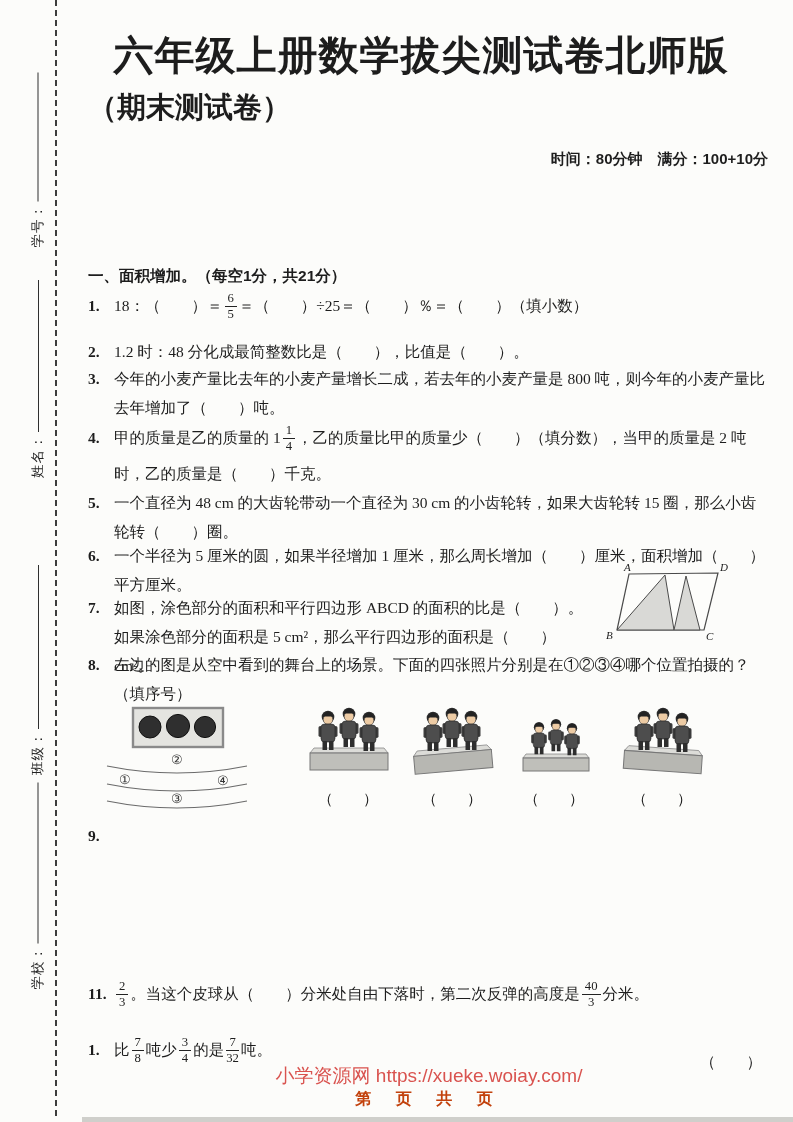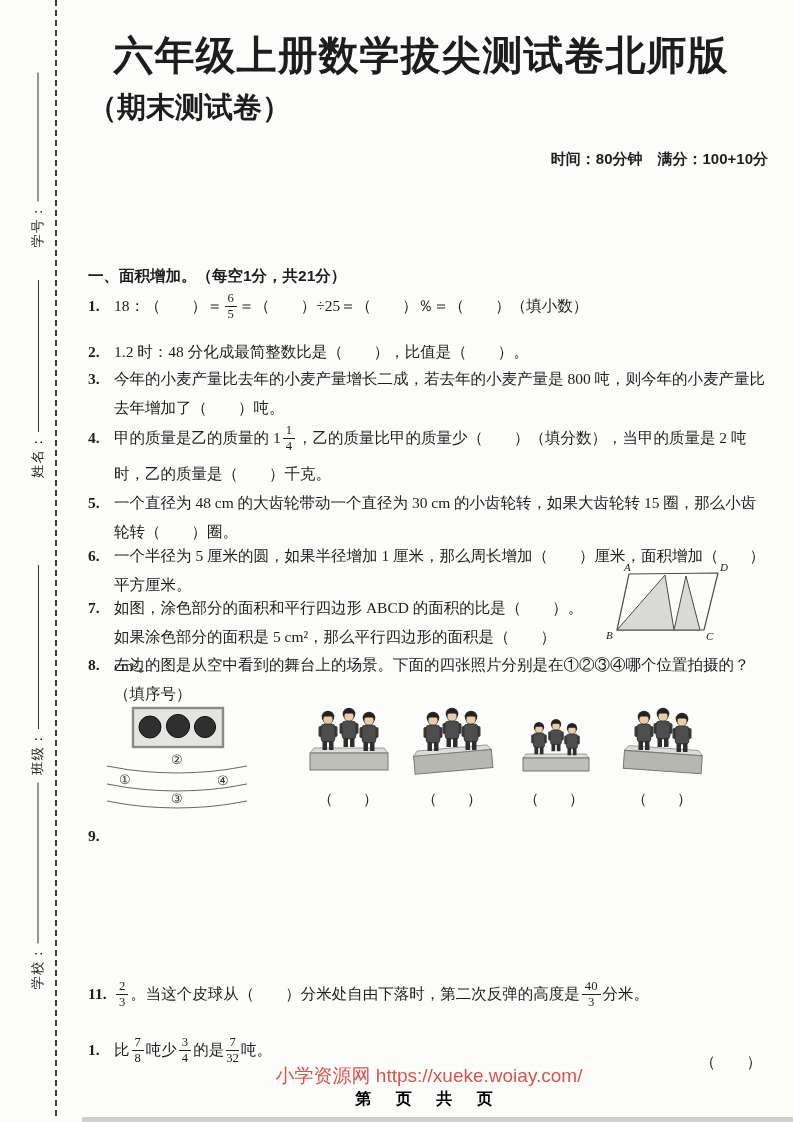--- a/index.html
+++ b/index.html
@@ -46,21 +46,21 @@
   .fig8{position:absolute;left:100px;top:698px;width:660px;height:120px;}
   .fig8 .topview{position:absolute;left:5px;top:2px;}
   .photo{position:absolute;top:6px;}
   .photo-ans{position:absolute;top:92px;width:84px;text-align:center;font-size:15px;}
   .s2q-ans{position:absolute;right:8px;top:12px;}
   
   .footer-site{position:absolute;left:88px;width:682px;top:1063px;text-align:center;
     font-family:"Liberation Sans","DejaVu Sans",sans-serif;font-size:19px;color:#d9534f;}
   .footer-page{position:absolute;left:88px;width:682px;top:1089px;text-align:center;
     font-family:"Liberation Sans","DejaVu Sans",sans-serif;font-weight:bold;
-    font-size:16px;color:#000000;letter-spacing:10px;}
+    font-size:16px;color:#c2410c;letter-spacing:10px;}
   .scan-edge{position:absolute;left:82px;right:0;bottom:0;height:5px;background:#cfcfcb;}
 </style>
 </head>
 <body>
 
 <div class="page">
 
   <div class="binding-line"></div>
   <div class="vfield" style="width:175px;left:-50px;top:149px;">
     <span>学号：</span>

